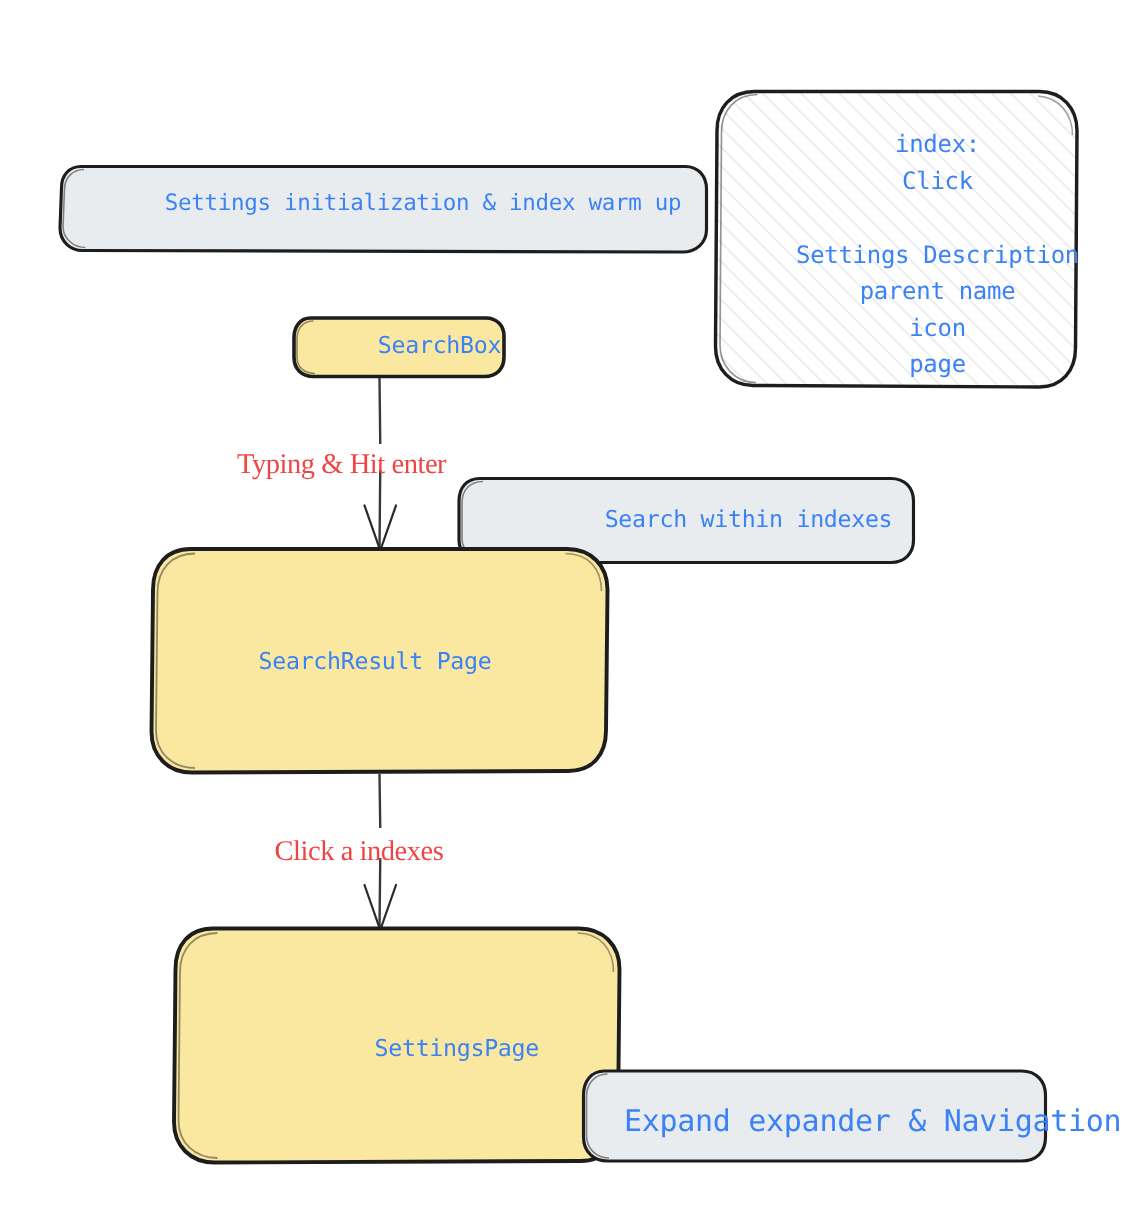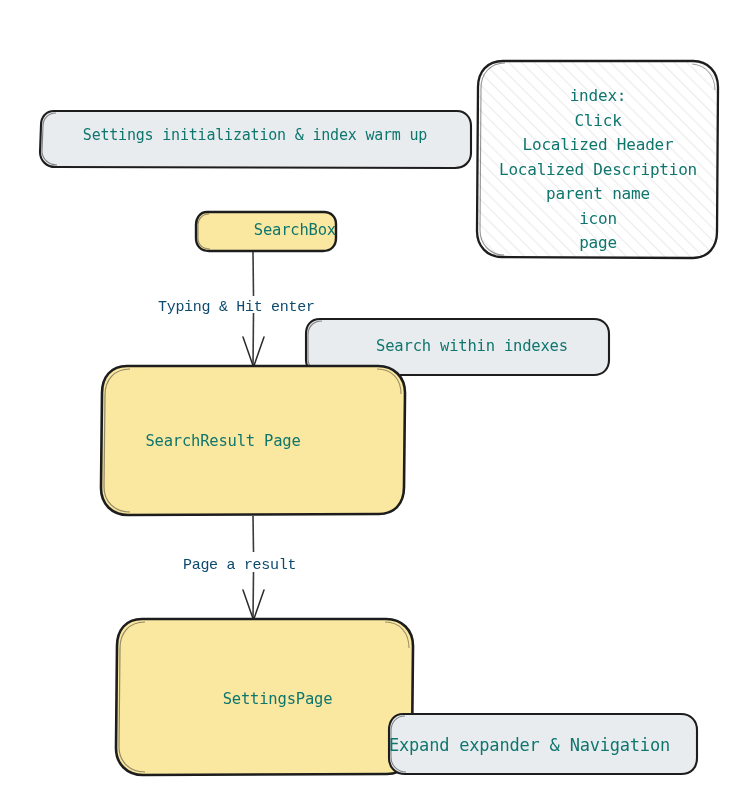--- a/index.html
+++ b/index.html
@@ -25,64 +25,64 @@
     height: 806px;
   }
 
   
   .node-label {
     position: absolute;
     pointer-events: none;
     white-space: pre;
     text-align: center;
     font-family: "DejaVu Sans Mono", "Liberation Mono", monospace;
-    color: #0f766e;
+    color: #3b82f6;
     letter-spacing: -0.2px;
+    margin-left: 27px;
   }
 
   .edge-label {
     position: absolute;
     white-space: pre;
-    font-family: Liberation Mono, monospace;
-    font-size: 15px;
-    color: #0c4a6e;
+    font-family: Liberation Serif, serif;
+    font-size: 19px;
+    color: #ef4444;
     letter-spacing: -0.3px;
   }
 
   
   #label-note-init {
     left: 40px; top: 126px; width: 430px;
     font-size: 15px;
   }
   #label-index {
     left: 479px; top: 84px; width: 238px;
     font-size: 16px;
     line-height: 24.5px;
   }
   #label-searchbox {
     left: 196px; top: 221px; width: 140px;
     font-size: 15.5px;
-    text-align: right;
   }
   #label-note-search {
     left: 306px; top: 337px; width: 332px;
     font-size: 15.5px;
   }
   #label-searchresult {
     left: 101px; top: 432px; width: 244px;
     font-size: 15.5px;
     text-align: center;
   }
   #label-settingspage {
     left: 116px; top: 690px; width: 323px;
     font-size: 15.5px;
   }
   #label-note-expand {
     left: 389px; top: 735px; width: 276px;
-    font-size: 17px;
+    font-size: 20px;
   }
 
   
   #edge-label-typing { left: 158px; top: 299px; }
   #edge-label-click  { left: 183px; top: 557px; }
 </style>
 </head>
 <body>
 
 <svg id="canvas" viewBox="0 0 750 806" xmlns="http://www.w3.org/2000/svg">
@@ -148,27 +148,27 @@
 
   <g>
     <path d="M403,714 C394,714 389,721 389,730 L389,758 C389,768 396,774 405,774
              L681,774 C691,774 697,768 697,758 L697,730 C697,721 691,714 681,714 Z" fill="#E9ECEF" stroke="#1d1d1d" stroke-width="2.1" stroke-linejoin="round"></path>
     <path d="M405,716 C396,716 391,723 391,731 L391,757 C391,766 398,772 406,772" fill="none" stroke="#2a2a2a" stroke-width="1.1" opacity="0.55"></path>
   </g>
 </svg>
 
 <div class="node-label" id="label-note-init">Settings initialization &amp; index warm up</div>
 
-<div class="node-label" id="label-index"><span>index:</span><br><span>Click</span><br><span>Localized Header</span><br><span>Localized Description</span><br><span>parent name</span><br><span>icon</span><br><span>page</span></div>
+<div class="node-label" id="label-index"><span>index:</span><br><span>Click</span><br><br><span>Settings Description</span><br><span>parent name</span><br><span>icon</span><br><span>page</span></div>
 
 <div class="node-label" id="label-searchbox">SearchBox</div>
 
 <div class="node-label" id="label-note-search">Search within indexes</div>
 
 <div class="node-label" id="label-searchresult">SearchResult Page</div>
 
 <div class="node-label" id="label-settingspage">SettingsPage</div>
 
 <div class="node-label" id="label-note-expand">Expand expander &amp; Navigation</div>
 
 <div class="edge-label" id="edge-label-typing">Typing &amp; Hit enter</div>
 
-<div class="edge-label" id="edge-label-click">Page a result</div>
+<div class="edge-label" id="edge-label-click">Click a indexes</div>
 
 </body></html>

